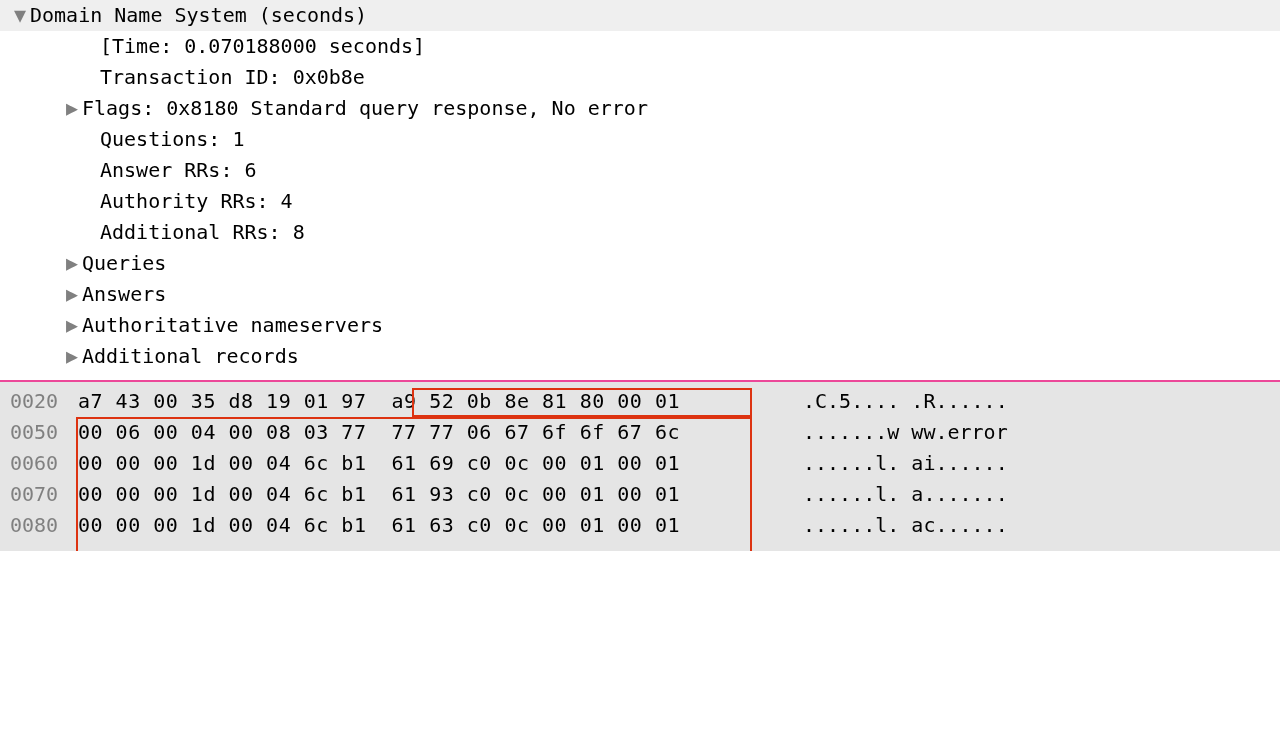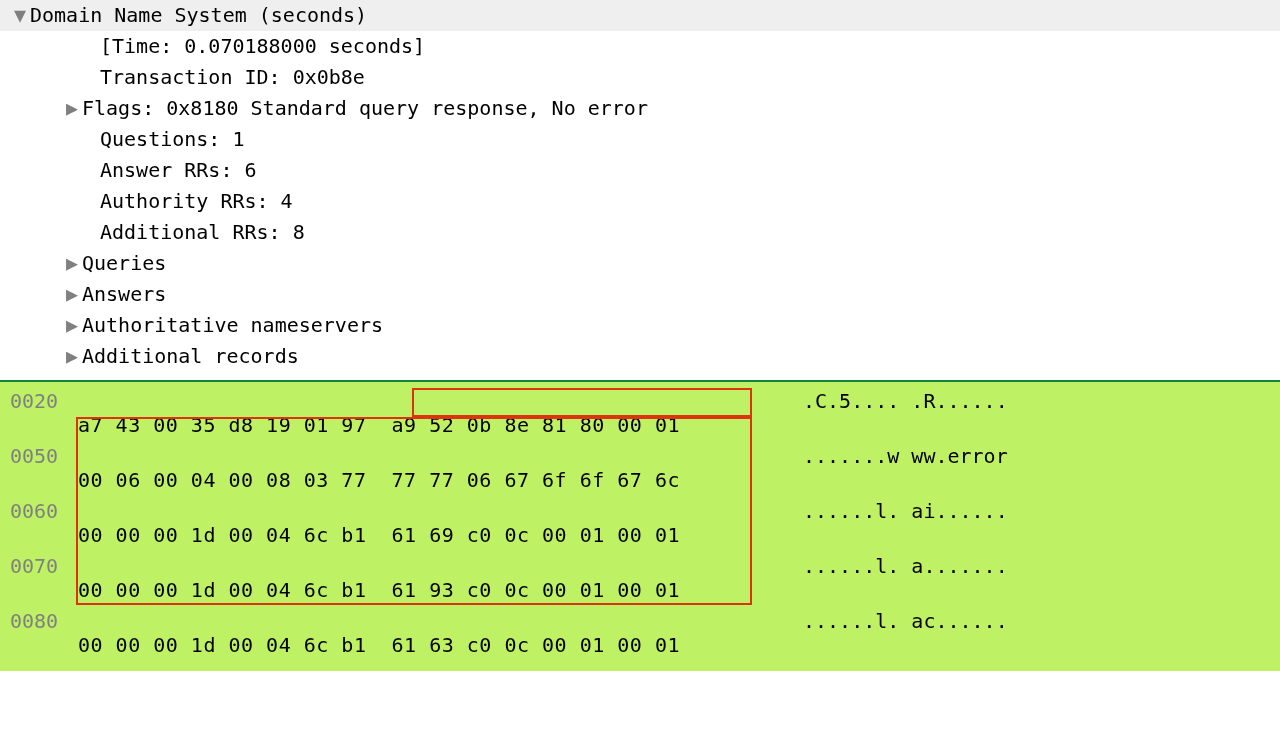--- a/index.html
+++ b/index.html
@@ -33,40 +33,39 @@
   display: inline-flex;
   width: 20px;
   justify-content: center;
   color: #808080;
 }
 .tree-row.header .icon-cell { color: #808080; }
 .tree-row .link {
   text-decoration: underline;
 }
 .hex-panel {
-  border-top: 2px solid #15803d;
-  background: #bef264;
+  border-top: 2px solid #ec4899;
+  background: #e5e5e5;
   padding: 4px 0 10px 0;
   position: relative;
 }
 .hex-row {
   display: flex;
   line-height: 1.55;
   white-space: pre;
 }
 .hex-offset {
   width: 68px;
   padding-left: 10px;
   color: #808080;
 }
 .hex-bytes {
   width: 680px;
   padding-left: 10px;
   letter-spacing: 0.5px;
-  margin-top: 24px;
 }
 .hex-ascii {
   padding-left: 55px;
 }
 .hex-highlight {
   position: absolute;
   border: 2px solid #dd3311;
   pointer-events: none;
 }
 </style>

